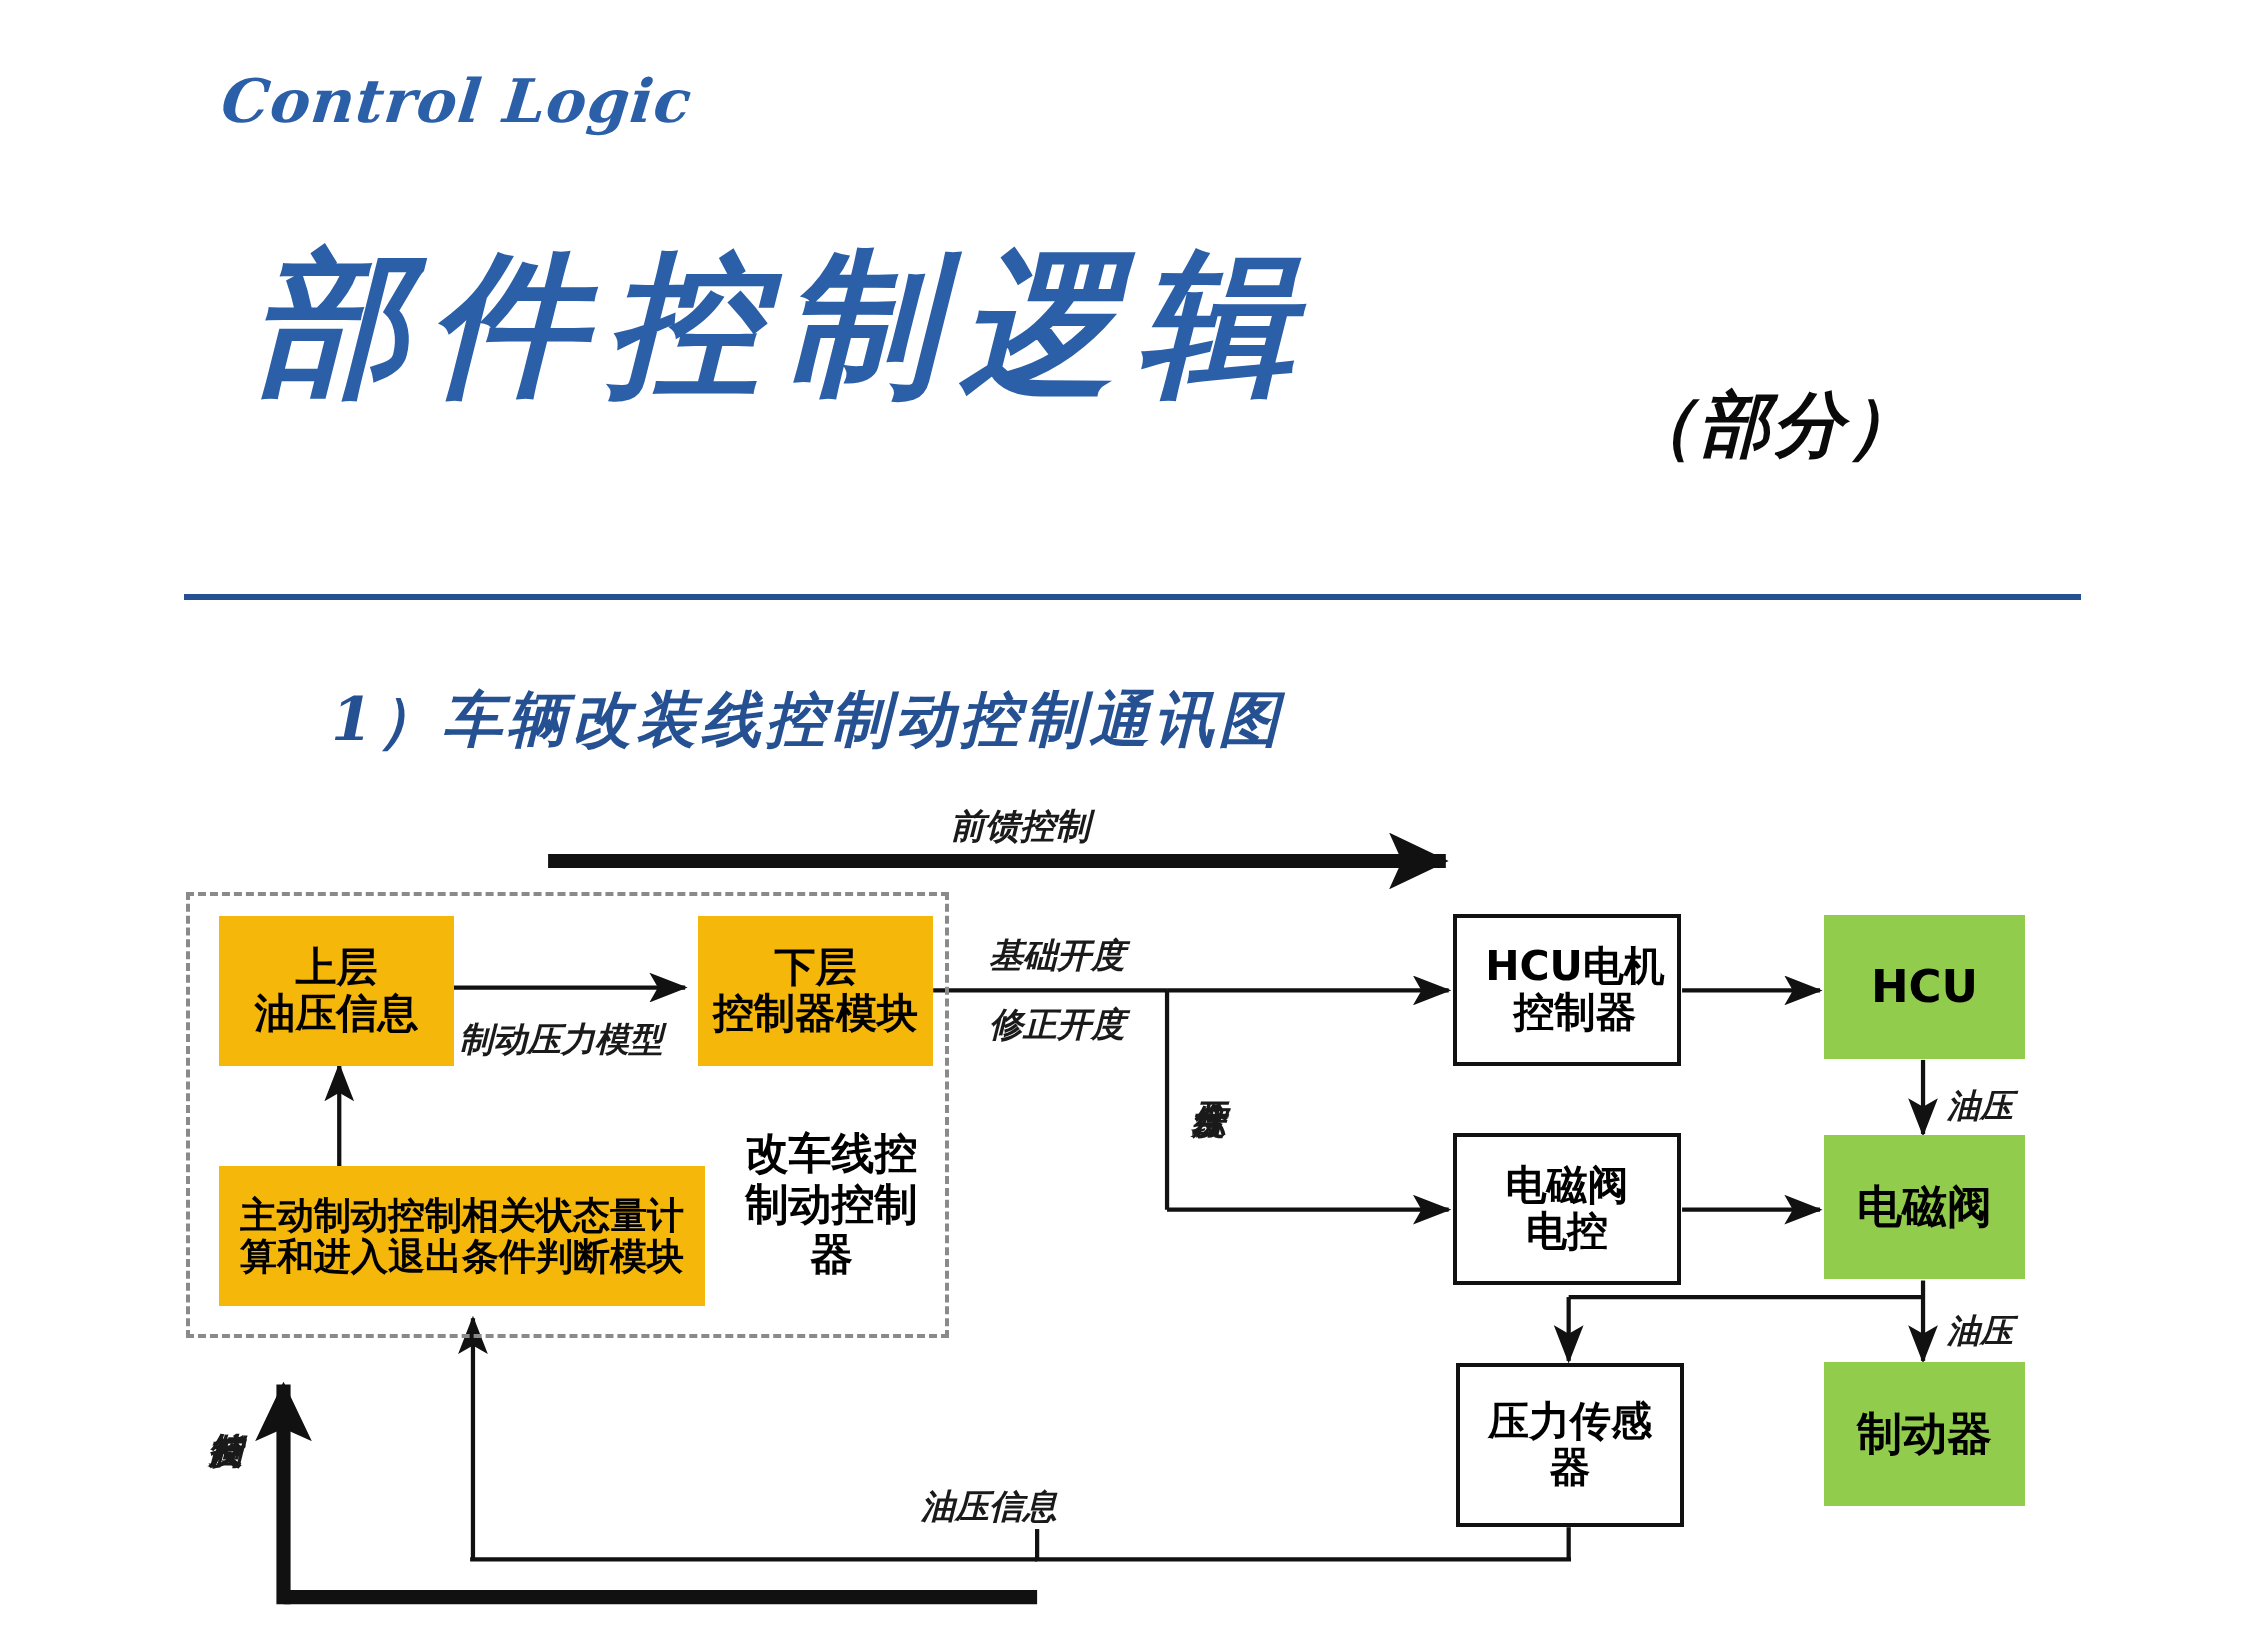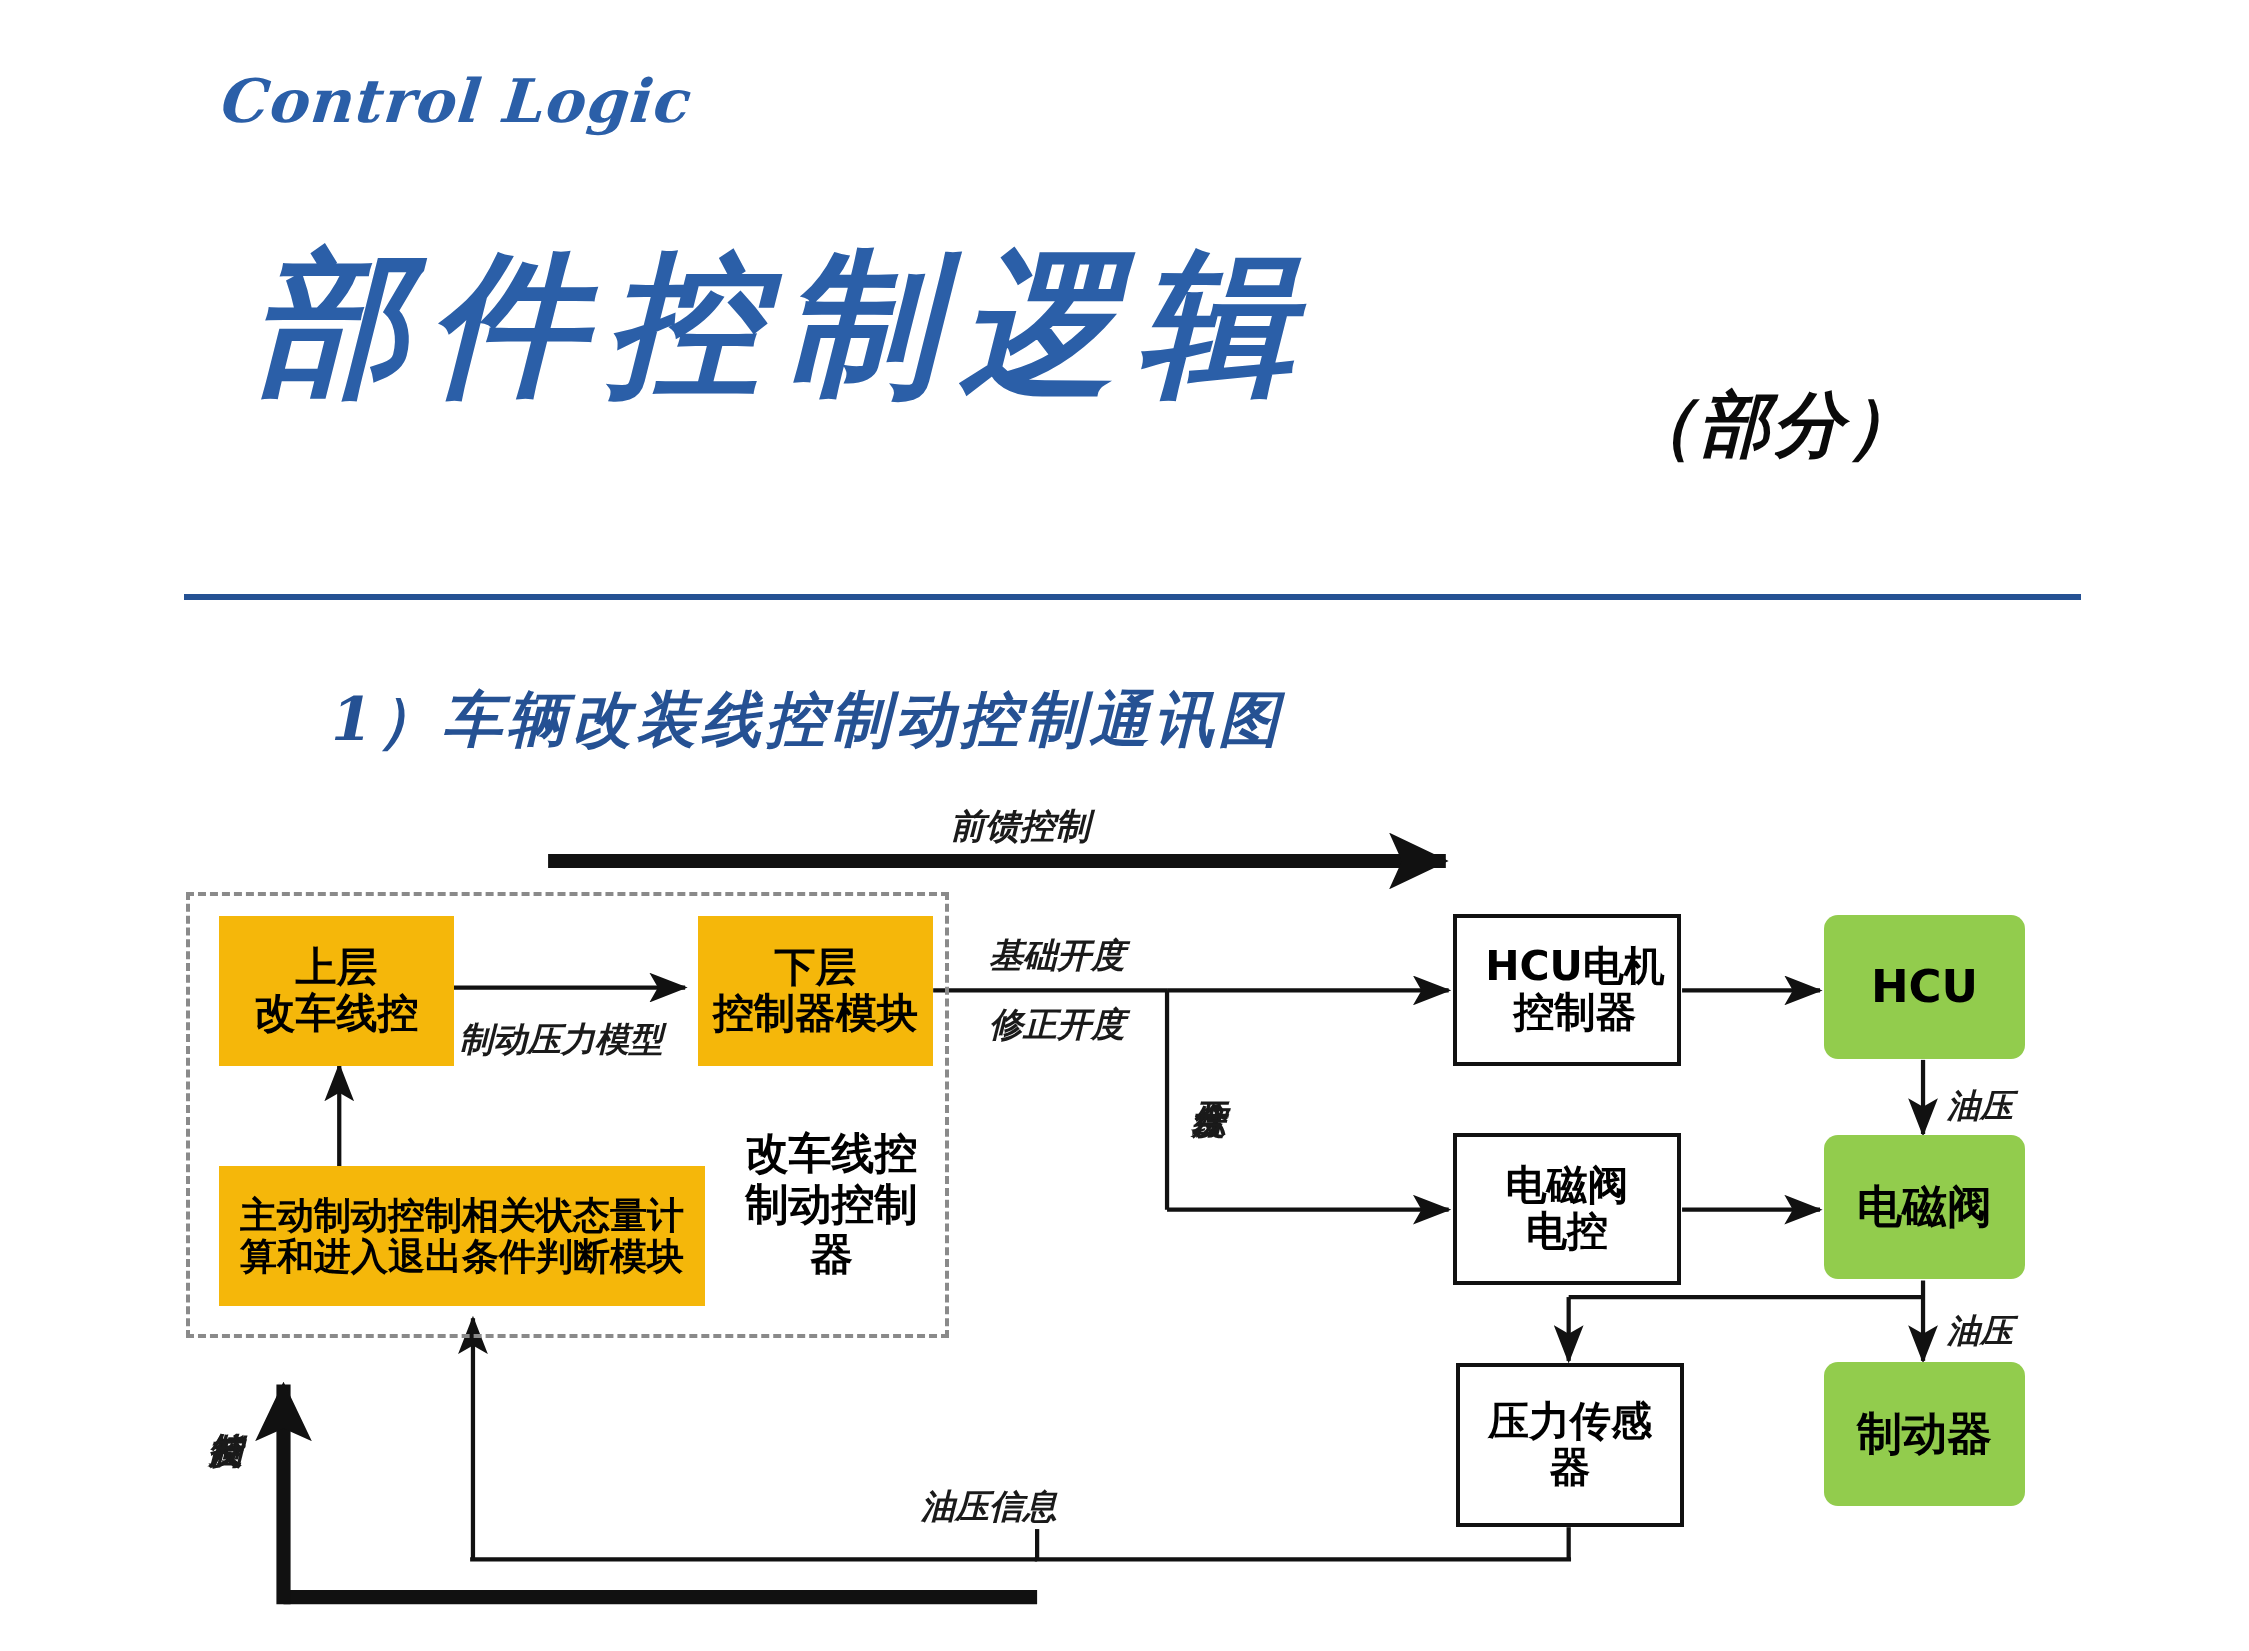--- a/index.html
+++ b/index.html
@@ -102,21 +102,21 @@
     align-items: center;
     justify-content: center;
     text-align: center;
     font-family: "DejaVu Sans", sans-serif;
     font-weight: 700;
     color: #000000;
     line-height: 1.12;
     white-space: pre-line;
   }
   .box.orange { background: #F5B70A; }
-  .box.green  { background: #92CC4D; border-radius: 14px; }
+  .box.green  { background: #92CC4D; }
   .box.white  { background: #ffffff; border: 4.3px solid #111111; }
 
   .dashed-group {
     position: absolute;
     box-sizing: border-box;
     border: 4.3px dashed #8a8a8a;
     background: transparent;
   }
 
   .edge-label {
@@ -224,21 +224,21 @@
         <line x1="3325" y1="3300" x2="2190" y2="3300" stroke="#111111" stroke-width="9"></line>
       </g>
     </svg>
 
     <div class="dashed-group" style="left:186px; top:892px; width:763px; height:446px;"></div>
 
     <div class="group-label" style="left:730px; top:1132px; width:203px; font-size:43px;">改车线控
 制动控制器</div>
 
     <div class="box orange" style="left:219px; top:916px; width:235px; height:150px; font-size:41px;">上层
-改车线控</div>
+油压信息</div>
 
     <div class="box orange" style="left:698px; top:916px; width:235px; height:150px; font-size:41px;">下层
 控制器模块</div>
 
     <div class="box orange" style="left:219px; top:1166px; width:486px; height:140px; font-size:37px;">主动制动控制相关状态量计
 算和进入退出条件判断模块</div>
 
     <div class="box white" style="left:1453px; top:914px; width:228px; height:152px; font-size:41px;padding-left:16px;">HCU电机
 控制器</div>
 

